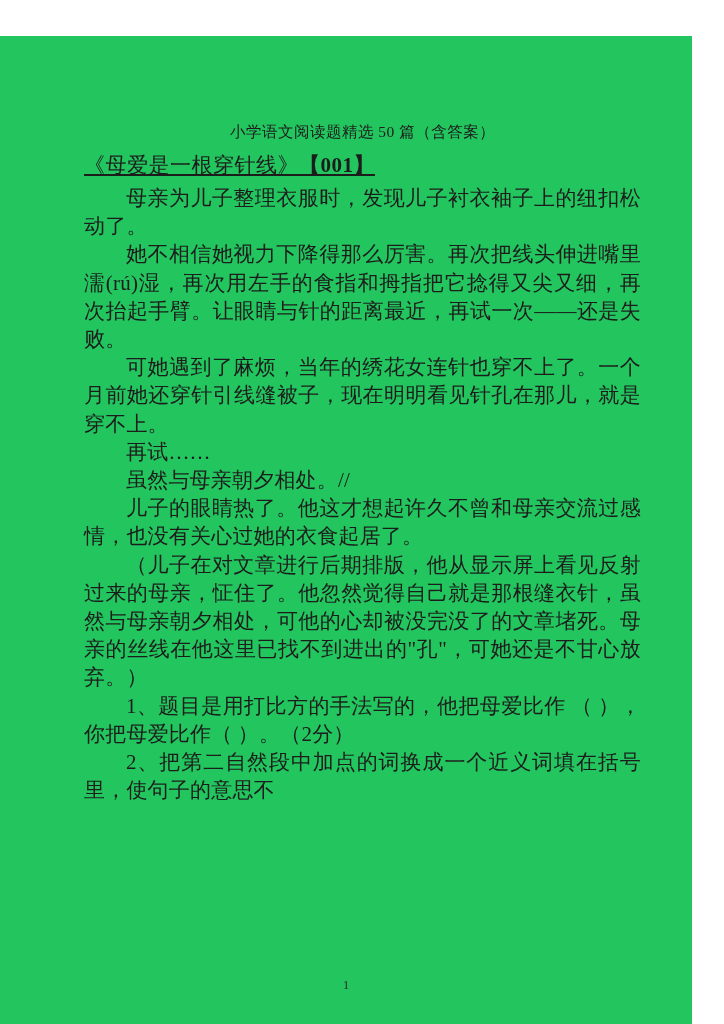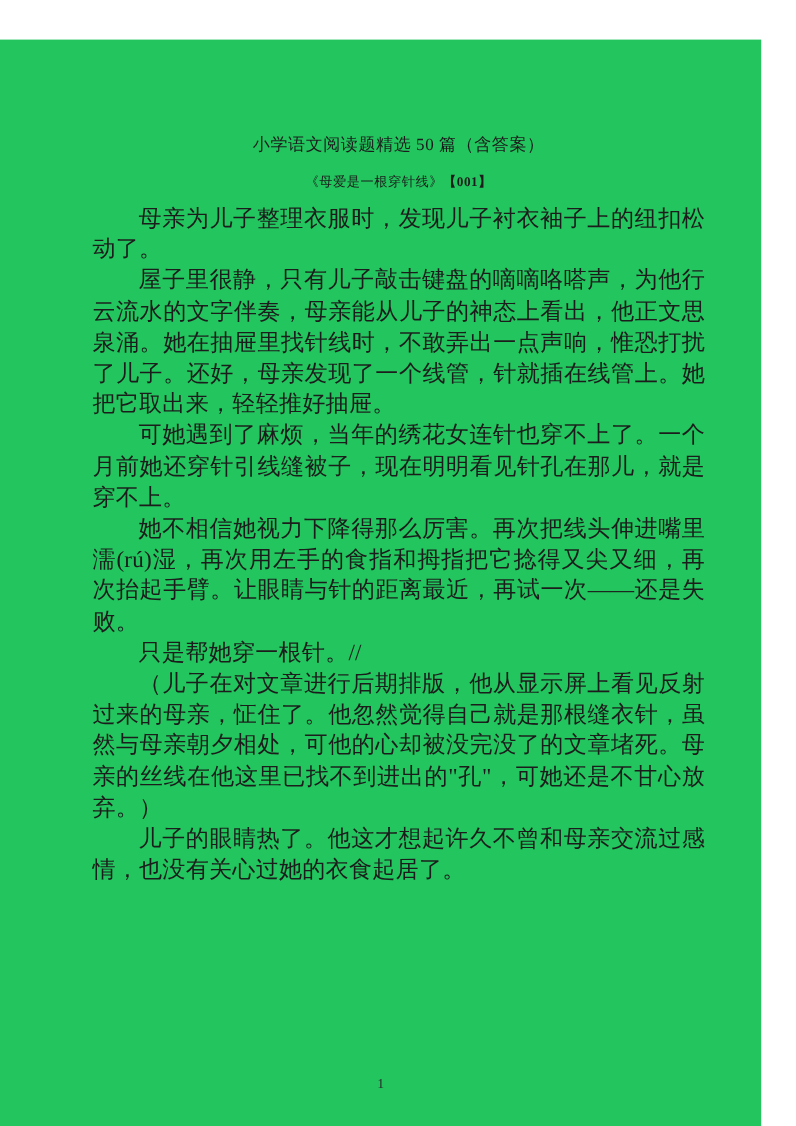--- a/index.html
+++ b/index.html
@@ -25,26 +25,26 @@
   }
   .doc-title {
     text-align: center;
     font-size: 15.5px;
     font-weight: 400;
     line-height: 28px;
     margin: 0 0 5px 0;
     letter-spacing: 0.5px;
   }
   .doc-subtitle {
-    text-align: center;
-    font-size: 12px;
+    font-size: 21px;
     font-weight: 400;
     line-height: 28px;
     margin: 0 0 5px 0;
     letter-spacing: 0.5px;
+    text-decoration: underline;
   }
   .subtitle-number {
     font-weight: 700;
   }
   p.para {
     margin: 0;
     font-size: 21px;
     line-height: 28.2px;
     text-align: justify;
     text-indent: 2em;
@@ -63,23 +63,25 @@
 </style>
 </head>
 <body>
 
 <div class="page">
   <div class="content">
     <h1 class="doc-title">小学语文阅读题精选 50 篇（含答案）</h1>
     <h2 class="doc-subtitle"><span>《母爱是一根穿针线》</span><span class="subtitle-number">【001】</span></h2>
 
     <p class="para">母亲为儿子整理衣服时，发现儿子衬衣袖子上的纽扣松动了。</p>
-    <p class="para">屋子里很静，只有儿子敲击键盘的嘀嘀咯嗒声，为他行云流水的文字伴奏，母亲能从儿子的神态上看出，他正文思泉涌。她在抽屉里找针线时，不敢弄出一点声响，惟恐打扰了儿子。还好，母亲发现了一个线管，针就插在线管上。她把它取出来，轻轻推好抽屉。</p>
+    <p class="para">她不相信她视力下降得那么厉害。再次把线头伸进嘴里濡(rú)湿，再次用左手的食指和拇指把它捻得又尖又细，再次抬起手臂。让眼睛与针的距离最近，再试一次——还是失败。</p>
     <p class="para">可她遇到了麻烦，当年的绣花女连针也穿不上了。一个月前她还穿针引线缝被子，现在明明看见针孔在那儿，就是穿不上。</p>
-    <p class="para">她不相信她视力下降得那么厉害。再次把线头伸进嘴里濡(rú)湿，再次用左手的食指和拇指把它捻得又尖又细，再次抬起手臂。让眼睛与针的距离最近，再试一次——还是失败。</p>
-    <p class="para">只是帮她穿一根针。//</p>
+    <p class="para">再试……</p>
+    <p class="para">虽然与母亲朝夕相处。//</p>
+    <p class="para">儿子的眼睛热了。他这才想起许久不曾和母亲交流过感情，也没有关心过她的衣食起居了。</p>
     <p class="para">（儿子在对文章进行后期排版，他从显示屏上看见反射过来的母亲，怔住了。他忽然觉得自己就是那根缝衣针，虽然与母亲朝夕相处，可他的心却被没完没了的文章堵死。母亲的丝线在他这里已找不到进出的"孔"，可她还是不甘心放弃。）</p>
-    <p class="para">儿子的眼睛热了。他这才想起许久不曾和母亲交流过感情，也没有关心过她的衣食起居了。</p>
 
+    <p class="para">1、题目是用打比方的手法写的，他把母爱比作 （ ），你把母爱比作（ ）。（2分）</p>
+    <p class="para">2、把第二自然段中加点的词换成一个近义词填在括号里，使句子的意思不</p>
   </div>
 
   <div class="page-number">1</div>
 </div>
 
 </body></html>

